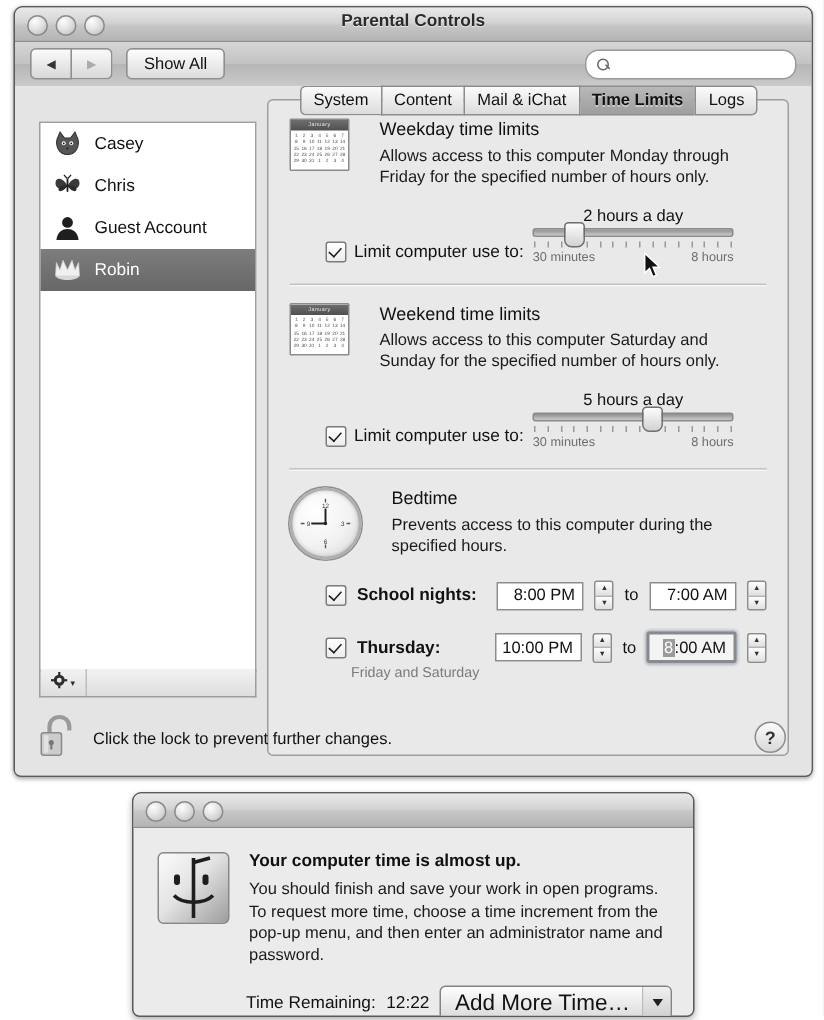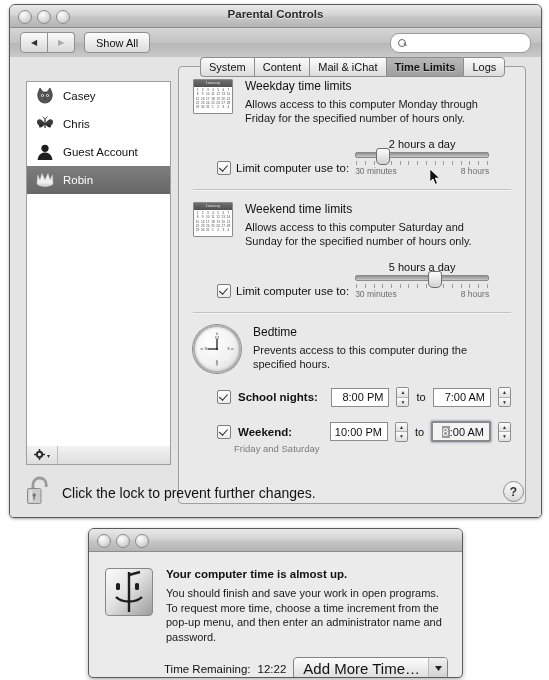--- a/index.html
+++ b/index.html
@@ -123,21 +123,21 @@
     color:#111;font-weight:bold;
     text-shadow:0 1px 0 rgba(255,255,255,.4);
   }
 
   .panel{
     position:absolute;left:168px;top:9px;width:346px;height:436px;
     background:#e9e9e9;border:1px solid #9e9e9e;border-radius:4px;
   }
 
   .section{position:relative;padding:12px 14px 0 14px;}
-  .sechead{display:flex;gap:12px;}
+  .sechead{display:flex;gap:20px;}
   .calicon{width:38px;height:33px;flex:none;position:relative;
     border:1px solid #8b8b8b;background:#fff;overflow:hidden;border-radius:1px;}
   .calhdr{height:7px;background:linear-gradient(to bottom,#6e6e6e,#4f4f4f);
     color:#e8e8e8;font-size:3.6px;text-align:center;line-height:7px;
     letter-spacing:.3px;}
   .calgrid{display:grid;grid-template-columns:repeat(7,1fr);
     font-size:3.2px;color:#4a4a4a;text-align:center;padding:1px 1px;
     line-height:4.3px;}
   .clockicon{width:44px;height:44px;flex:none;border-radius:50%;
     background:radial-gradient(circle at 35% 30%,#fff 0%,#f2f2f2 55%,#d6d6d6 100%);
@@ -196,21 +196,21 @@
     border:1px solid #8c8c8c;border-radius:2px;overflow:hidden;
     display:flex;flex-direction:column;}
   .stepper div{flex:1;display:flex;align-items:center;justify-content:center;
     background:linear-gradient(to bottom,#fdfdfd,#e0e0e0);font-size:5px;color:#333;}
   .stepper div:first-child{border-bottom:1px solid #b4b4b4;}
   .toword{font-size:11px;color:#111;}
 
   
   .lockbar{position:absolute;left:16px;top:416px;width:498px;height:40px;
     display:flex;align-items:center;gap:10px;}
-  .locktext{font-size:14px;color:#111;}
+  .locktext{font-size:11px;color:#111;}
   .helpbtn{
     position:absolute;right:0;top:8px;width:19px;height:19px;border-radius:50%;
     background:linear-gradient(to bottom,#fbfbfb,#d9d9d9);
     border:1px solid #8c8c8c;font-size:12px;color:#333;
     display:flex;align-items:center;justify-content:center;font-weight:bold;
   }
 
   
   .dialog{
     position:absolute;left:88px;top:528px;width:373px;height:148px;
@@ -550,21 +550,21 @@
           <span class="toword">to</span>
           <span class="timefield">7:00 AM</span>
           <span class="stepper">
             <div>▲</div>
             <div>▼</div>
           </span>
         </div>
 
         <div class="bedrow">
           <span class="cbox on"></span>
-          <span class="bedlabel">Weekend:</span>
+          <span class="bedlabel">Thursday:</span>
           <span class="timefield">10:00 PM</span>
           <span class="stepper">
             <div>▲</div>
             <div>▼</div>
           </span>
           <span class="toword">to</span>
           <span class="timefield focused">
             <span class="selnum">8</span>
               <span>:00 AM</span>
           </span>

